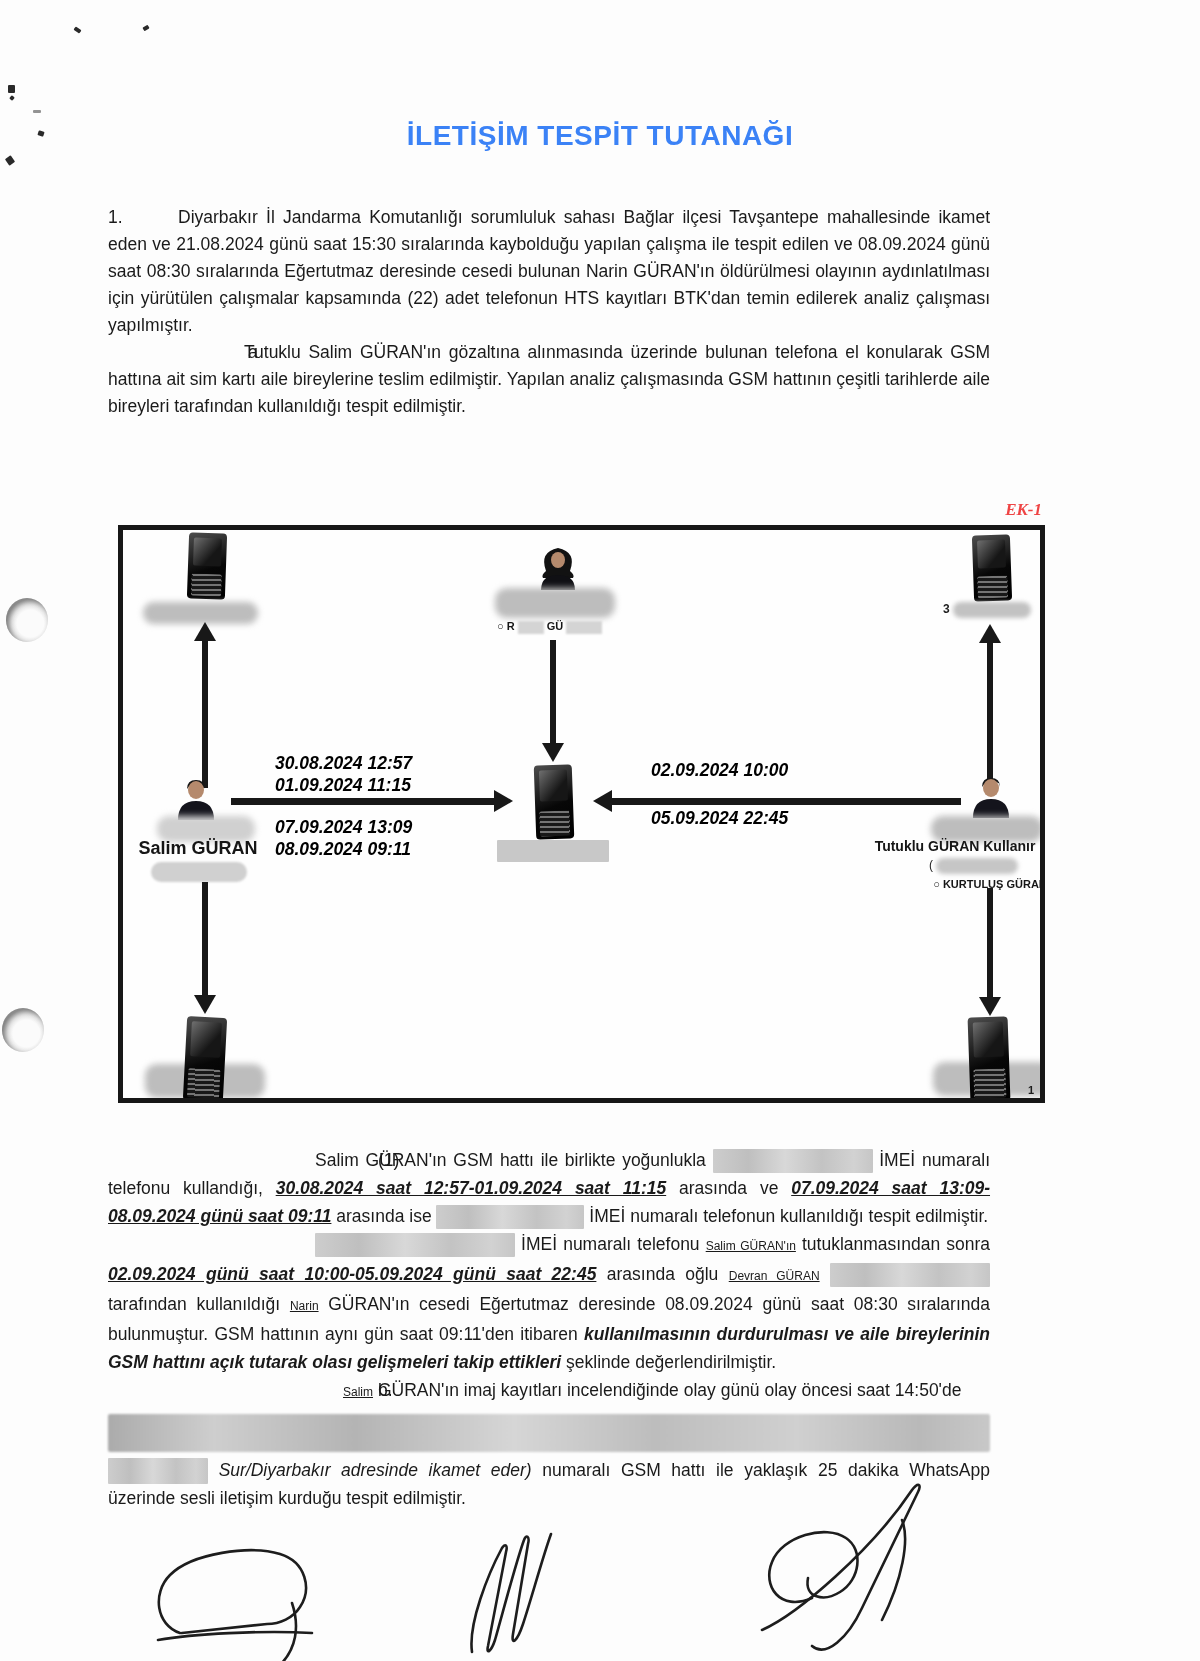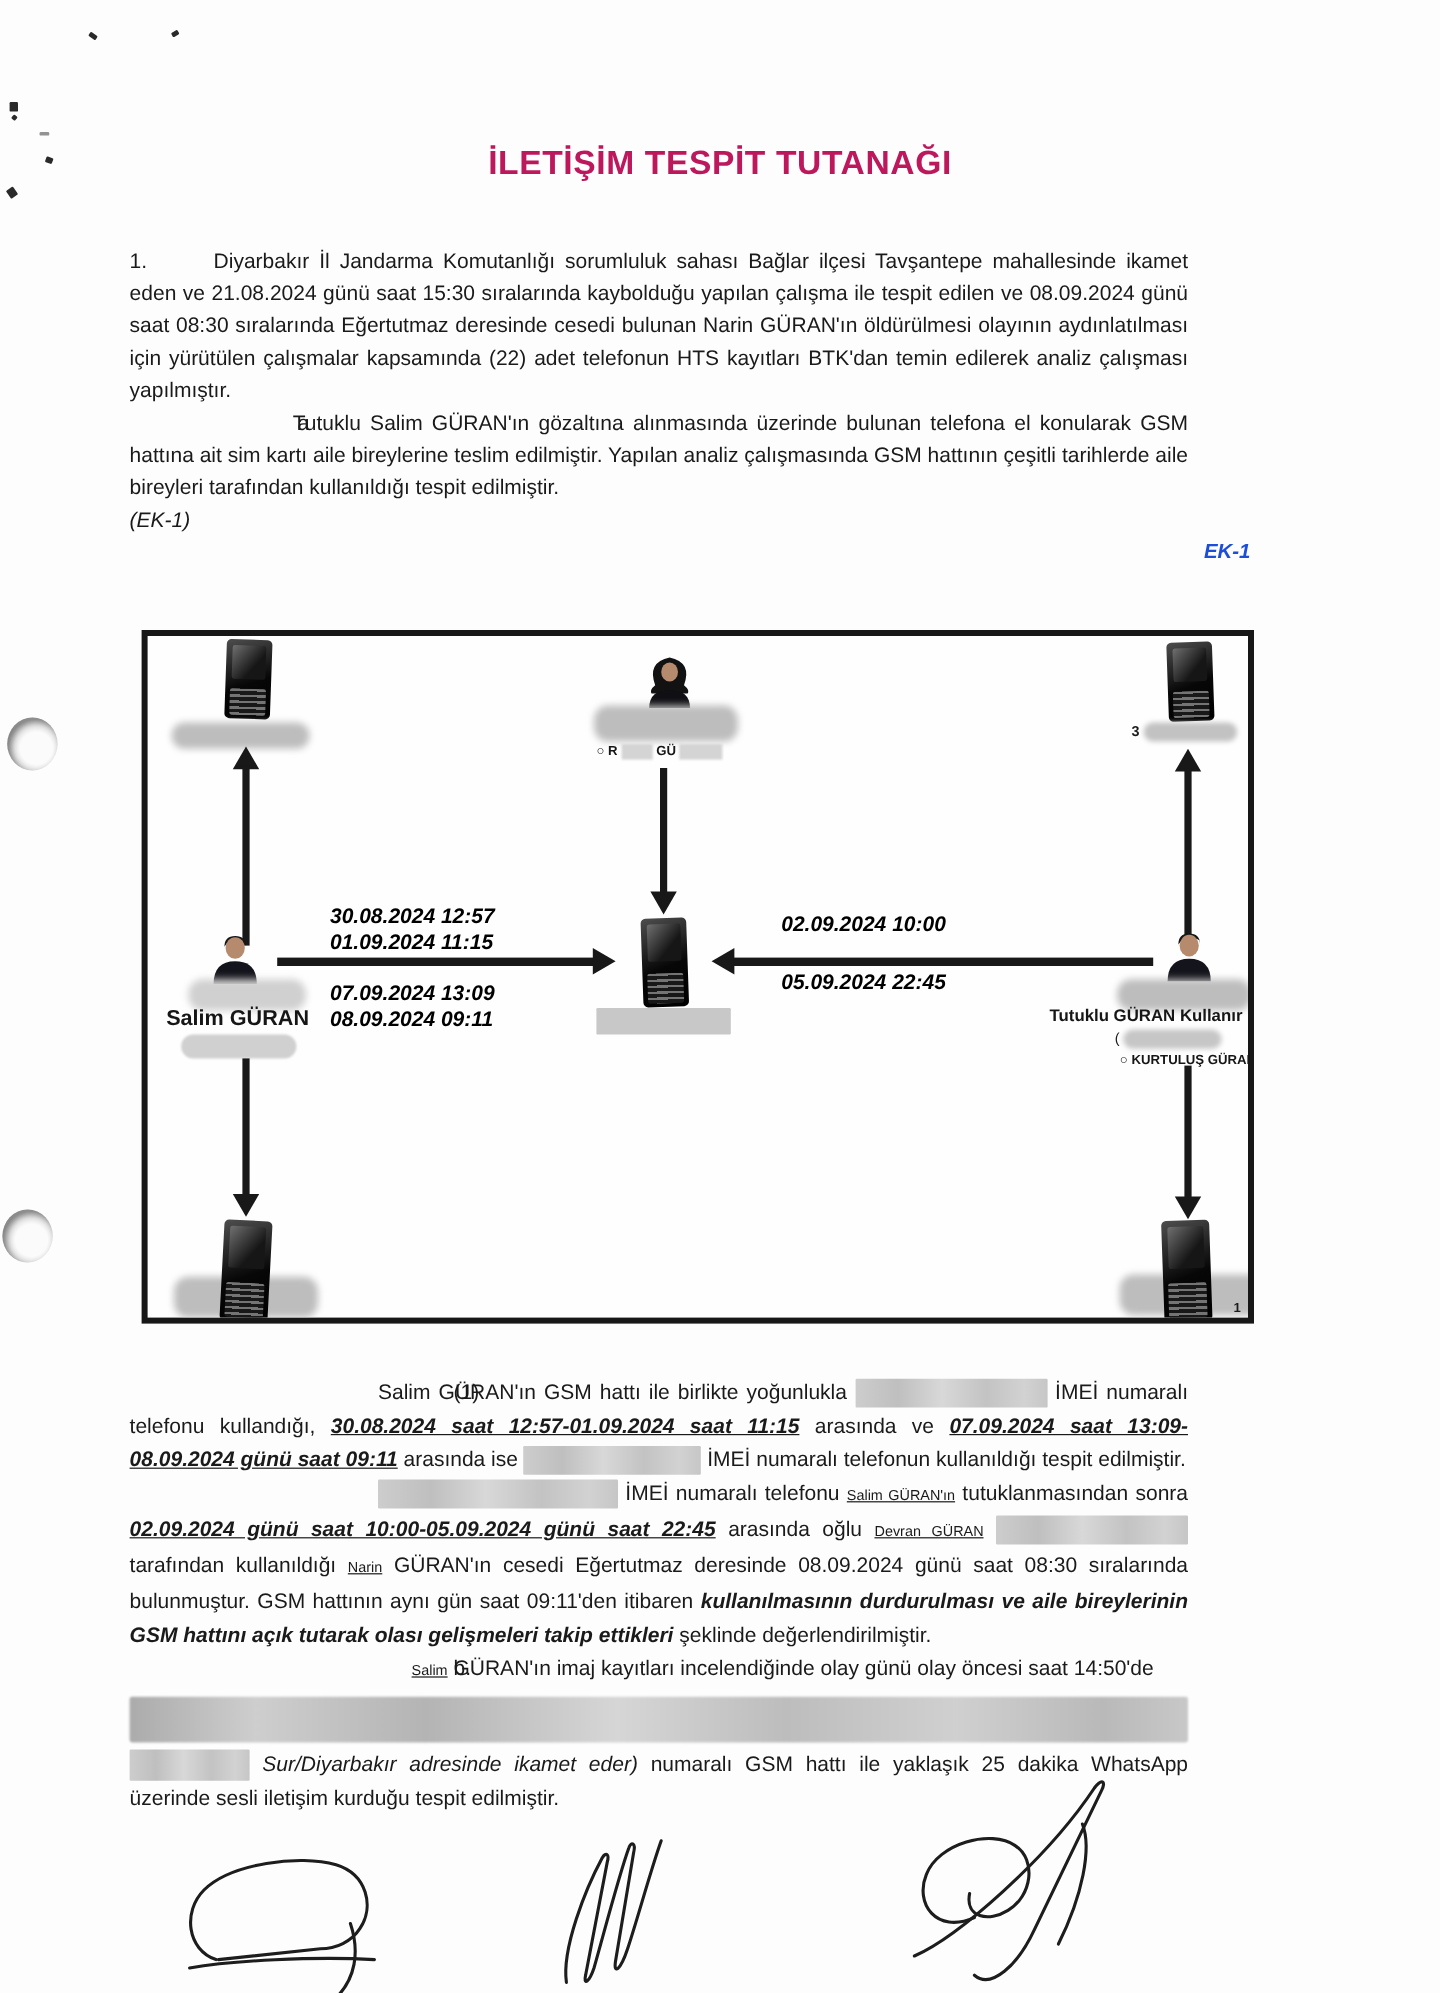--- a/index.html
+++ b/index.html
@@ -12,21 +12,21 @@
   
   .speck { position:absolute; background:#2a2a2a; border-radius:1px; }
   .hole {
     position:absolute; width:42px; height:44px; border-radius:50%;
     background:radial-gradient(circle at 58% 58%, #fbfbfb 0 38%, #e6e6e6 52%, #c2c2c2 68%, #ededed 82%, #f7f7f7 100%);
     box-shadow: inset 3px 3px 5px rgba(70,70,70,.55);
   }
   
   .title {
     position:absolute; top:120px; left:0; width:100%; text-align:center;
-    font-size:28px; font-weight:bold; letter-spacing:.5px; color:#be185d;
+    font-size:28px; font-weight:bold; letter-spacing:.5px; color:#3b82f6;
   }
   .textblock { position:absolute; left:108px; width:882px; font-size:17.5px; line-height:27px; text-align:justify; color:#1a1a1a; }
   .tb-top { top:204px; }
   .tb-bottom { top:1146px; line-height:28px; }
   .textblock p { margin:0; }
   .lead { display:inline-block; }
   .lead1 { width:70px; }
   .p-a { text-indent:70px; }
   .leadA { width:66px; }
   .p-item { text-indent:135px; }
@@ -40,21 +40,21 @@
   .rd {
     display:inline-block; height:24px; vertical-align:-7px; border-radius:1px;
     background:linear-gradient(90deg,#cdcdcd,#bfbfbf 22%,#d8d8d8 45%,#c3c3c3 68%,#d2d2d2 88%,#c6c6c6);
   }
   .band {
     width:882px; height:38px; margin:8px 0 4px 0; border-radius:2px;
     background:linear-gradient(90deg,#ababab,#cecece 12%,#b4b4b4 28%,#d6d6d6 46%,#bdbdbd 62%,#d0d0d0 78%,#b9b9b9 92%,#c8c8c8);
     filter:blur(1px);
   }
   .rd-lead { width:100px; height:26px; vertical-align:-8px; }
-  .ek-label { position:absolute; top:450px; right:158px; font-size:17px; font-weight:bold; font-style:italic; color:#1d4ed8; }
+  .ek-label { position:absolute; top:500px; right:158px; font-size:17px; font-weight:bold; font-style:italic; color:#ef4444;font-family:Liberation Serif, serif; }
   
   .diagram {
     position:absolute; left:118px; top:525px; width:927px; height:578px;
     border:5px solid #171717; background:#fefefe; overflow:hidden;
   }
   .abs { position:absolute; }
   .phone { position:absolute; border-radius:4px; background:linear-gradient(160deg,#4e4e4e,#070707 55%,#000); }
   .phone::before { content:""; position:absolute; left:5px; right:5px; top:5px; height:42%;
     background:linear-gradient(130deg,#707070,#161616 65%); border-radius:2px; }
   .phone::after { content:""; position:absolute; left:4px; right:4px; bottom:3px; height:34%;
@@ -91,21 +91,20 @@
     <div class="speck" style="left:6px;top:157px;width:8px;height:7px;transform:rotate(55deg);"></div>
   </div>
   <div class="hole" style="left:6px;top:598px;"></div>
   <div class="hole" style="left:2px;top:1008px;"></div>
 
   <h1 class="title">İLETİŞİM TESPİT TUTANAĞI</h1>
 
   <div class="textblock tb-top">
     <p><span class="lead lead1">1.</span><span>Diyarbakır İl Jandarma Komutanlığı sorumluluk sahası Bağlar ilçesi Tavşantepe mahallesinde ikamet eden ve 21.08.2024 günü saat 15:30 sıralarında kaybolduğu yapılan çalışma ile tespit edilen ve 08.09.2024 günü saat 08:30 sıralarında Eğertutmaz deresinde cesedi bulunan Narin GÜRAN'ın öldürülmesi olayının aydınlatılması için yürütülen çalışmalar kapsamında (22) adet telefonun HTS kayıtları BTK'dan temin edilerek analiz çalışması yapılmıştır.</span></p>
     <p class="p-a"><span class="lead leadA">a</span><span>Tutuklu Salim GÜRAN'ın gözaltına alınmasında üzerinde bulunan telefona el konularak GSM hattına ait sim kartı aile bireylerine teslim edilmiştir. Yapılan analiz çalışmasında GSM hattının çeşitli tarihlerde aile bireyleri tarafından kullanıldığı tespit edilmiştir.</span></p>
-    <p><span class="ekref">(EK-1)</span></p>
   </div>
 
   <div class="ek-label">EK-1</div>
 
   <div class="diagram">
 
     <div class="phone" style="left:65px;top:3px;width:38px;height:66px;transform:rotate(2deg);"></div>
     <div class="blurstrip" style="left:20px;top:72px;width:115px;height:22px;"></div>
 
     <div class="abs" style="left:71px;top:92px;width:22px;height:166px;">

